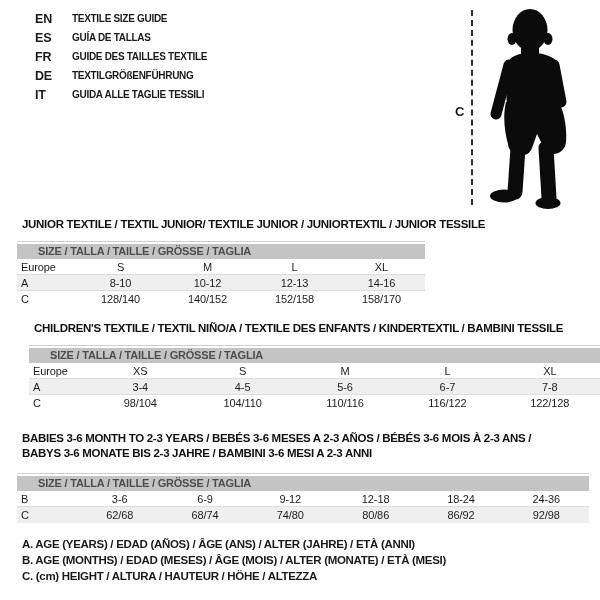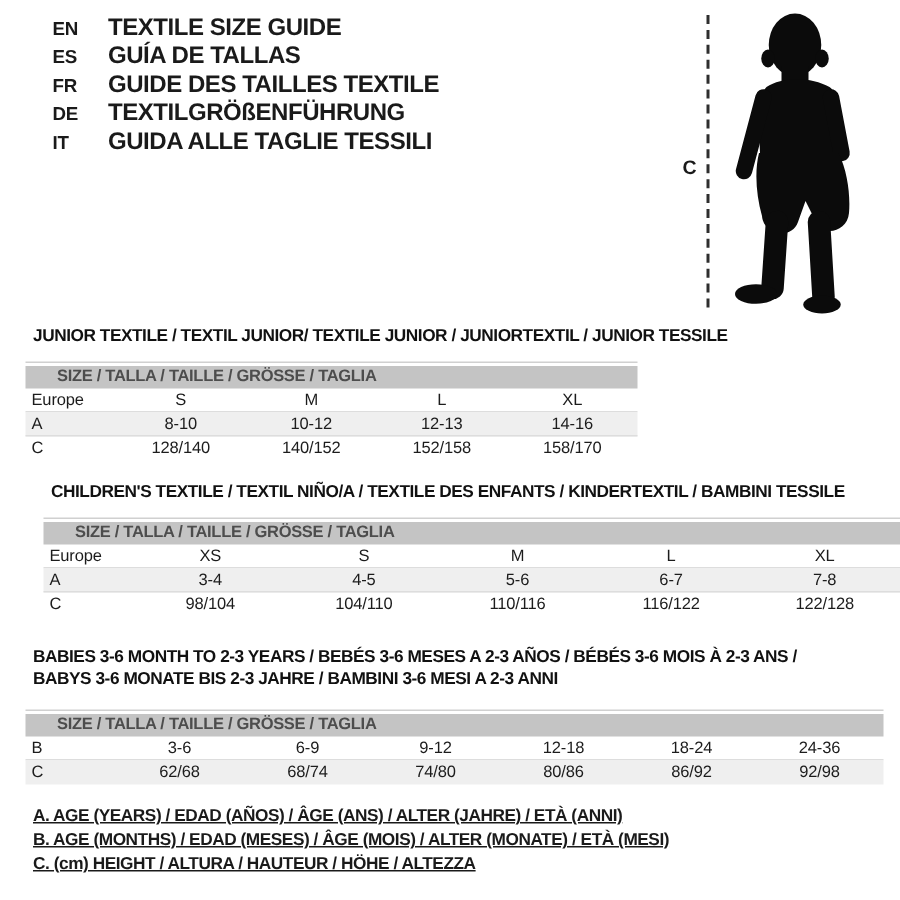--- a/index.html
+++ b/index.html
@@ -5,48 +5,48 @@
   * { margin:0; padding:0; box-sizing:border-box; }
   html,body { background:#fff; }
   .page {
     position:relative; width:600px; height:600px; background:#fff;
     font-family:"Liberation Sans", sans-serif; color:#1a1a1a; overflow:hidden;
   }
   
   .langs { position:absolute; left:23px; top:9px; }
   .lang-row { display:flex; height:19px; align-items:center;padding-left:12px; }
   .lang-code { width:37px; font-weight:700; font-size:12.5px; letter-spacing:-0.2px; }
-  .lang-label { font-weight:700; font-size:16px; letter-spacing:-0.3px; }
+  .lang-label { font-weight:700; font-size:10px; letter-spacing:-0.3px; }
 
   
   .figure { position:absolute; left:450px; top:0; width:150px; height:215px; }
   .c-label { position:absolute; left:5px; top:104px; font-weight:700; font-size:13px; }
   .dash { position:absolute; left:21px; top:10px; height:195px; width:0; border-left:2px dashed #2e2e2e; }
   .baby-svg { position:absolute; left:35px; top:2px; }
 
   
   .section { position:absolute; left:17px; width:572px; }
   .s-junior { top:217px; }
   .s-children { top:321px;margin-left:12px; }
   .s-babies { top:431px; }
   .section-title { font-weight:700; font-size:11.5px; letter-spacing:-0.3px; color:#111; line-height:15px; margin-left:5px; white-space:nowrap; }
   .size-table { border-top:1px solid #d0d0d0; padding-top:2px; margin-top:9px; width:572px; }
   .s-babies .size-table { margin-top:12px; }
   .size-table.narrow { width:408px; }
   .band { height:15px; line-height:15px; background:var(--band-bg,#c4c4c4); color:var(--band-text,#4d4d4d);
           font-size:11px; font-weight:700; letter-spacing:-0.2px; padding-left:21px; }
   .trow { display:flex; height:16px; line-height:16px; font-size:11px; color:#1c1c1c; letter-spacing:-0.1px; }
   .trow.shade { background:var(--shade-bg,#efefef); }
-  .trow:not(:last-child) { border-bottom:1px solid #ddd;justify-content:flex-end; }
+  .trow:not(:last-child) { border-bottom:1px solid #ddd; }
   .rlabel { width:60px; padding-left:4px; }
   .cell { flex:1; text-align:center; }
 
   
   .footnotes { position:absolute; left:22px; top:536px; }
-  .footnote { font-weight:700; font-size:11.5px; letter-spacing:-0.3px; line-height:16px; white-space:nowrap;text-decoration:underline; }
+  .footnote { font-weight:700; font-size:11.5px; letter-spacing:-0.3px; line-height:16px; white-space:nowrap; }
 </style>
 </head>
 <body>
 
 <div class="page" style="--band-bg: #c4c4c4; --band-text: #4d4d4d; --shade-bg: #efefef;">
 
   <div class="langs">
     <div class="lang-row">
       <span class="lang-code">EN</span>
       <span class="lang-label">TEXTILE SIZE GUIDE</span>

